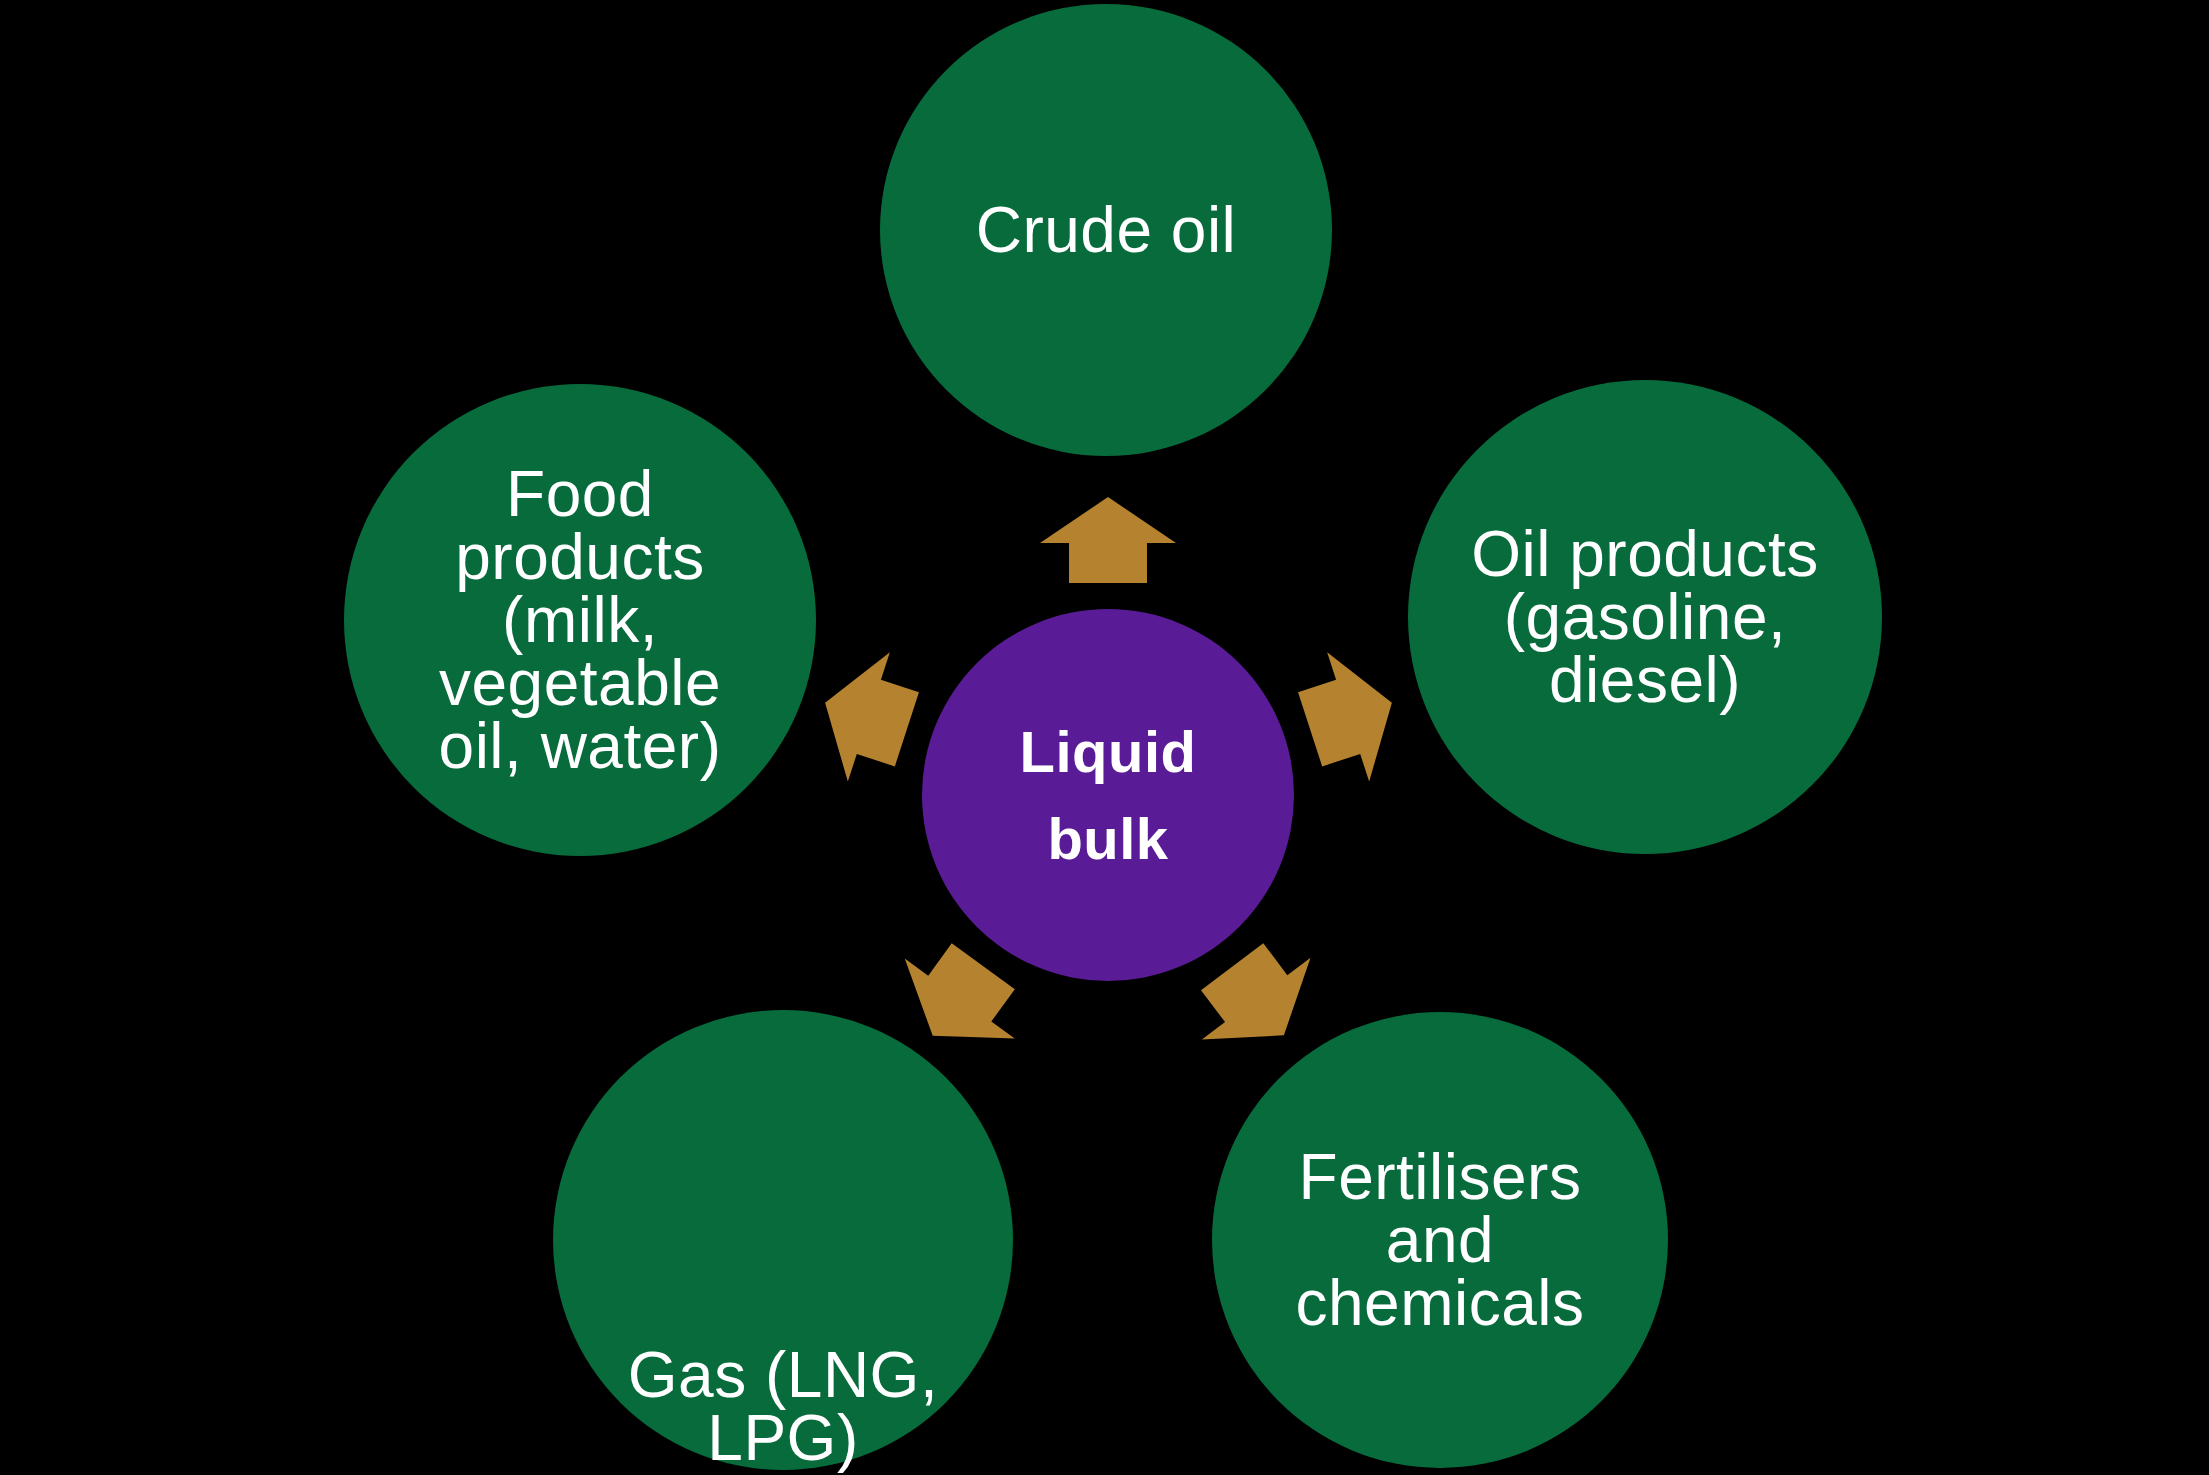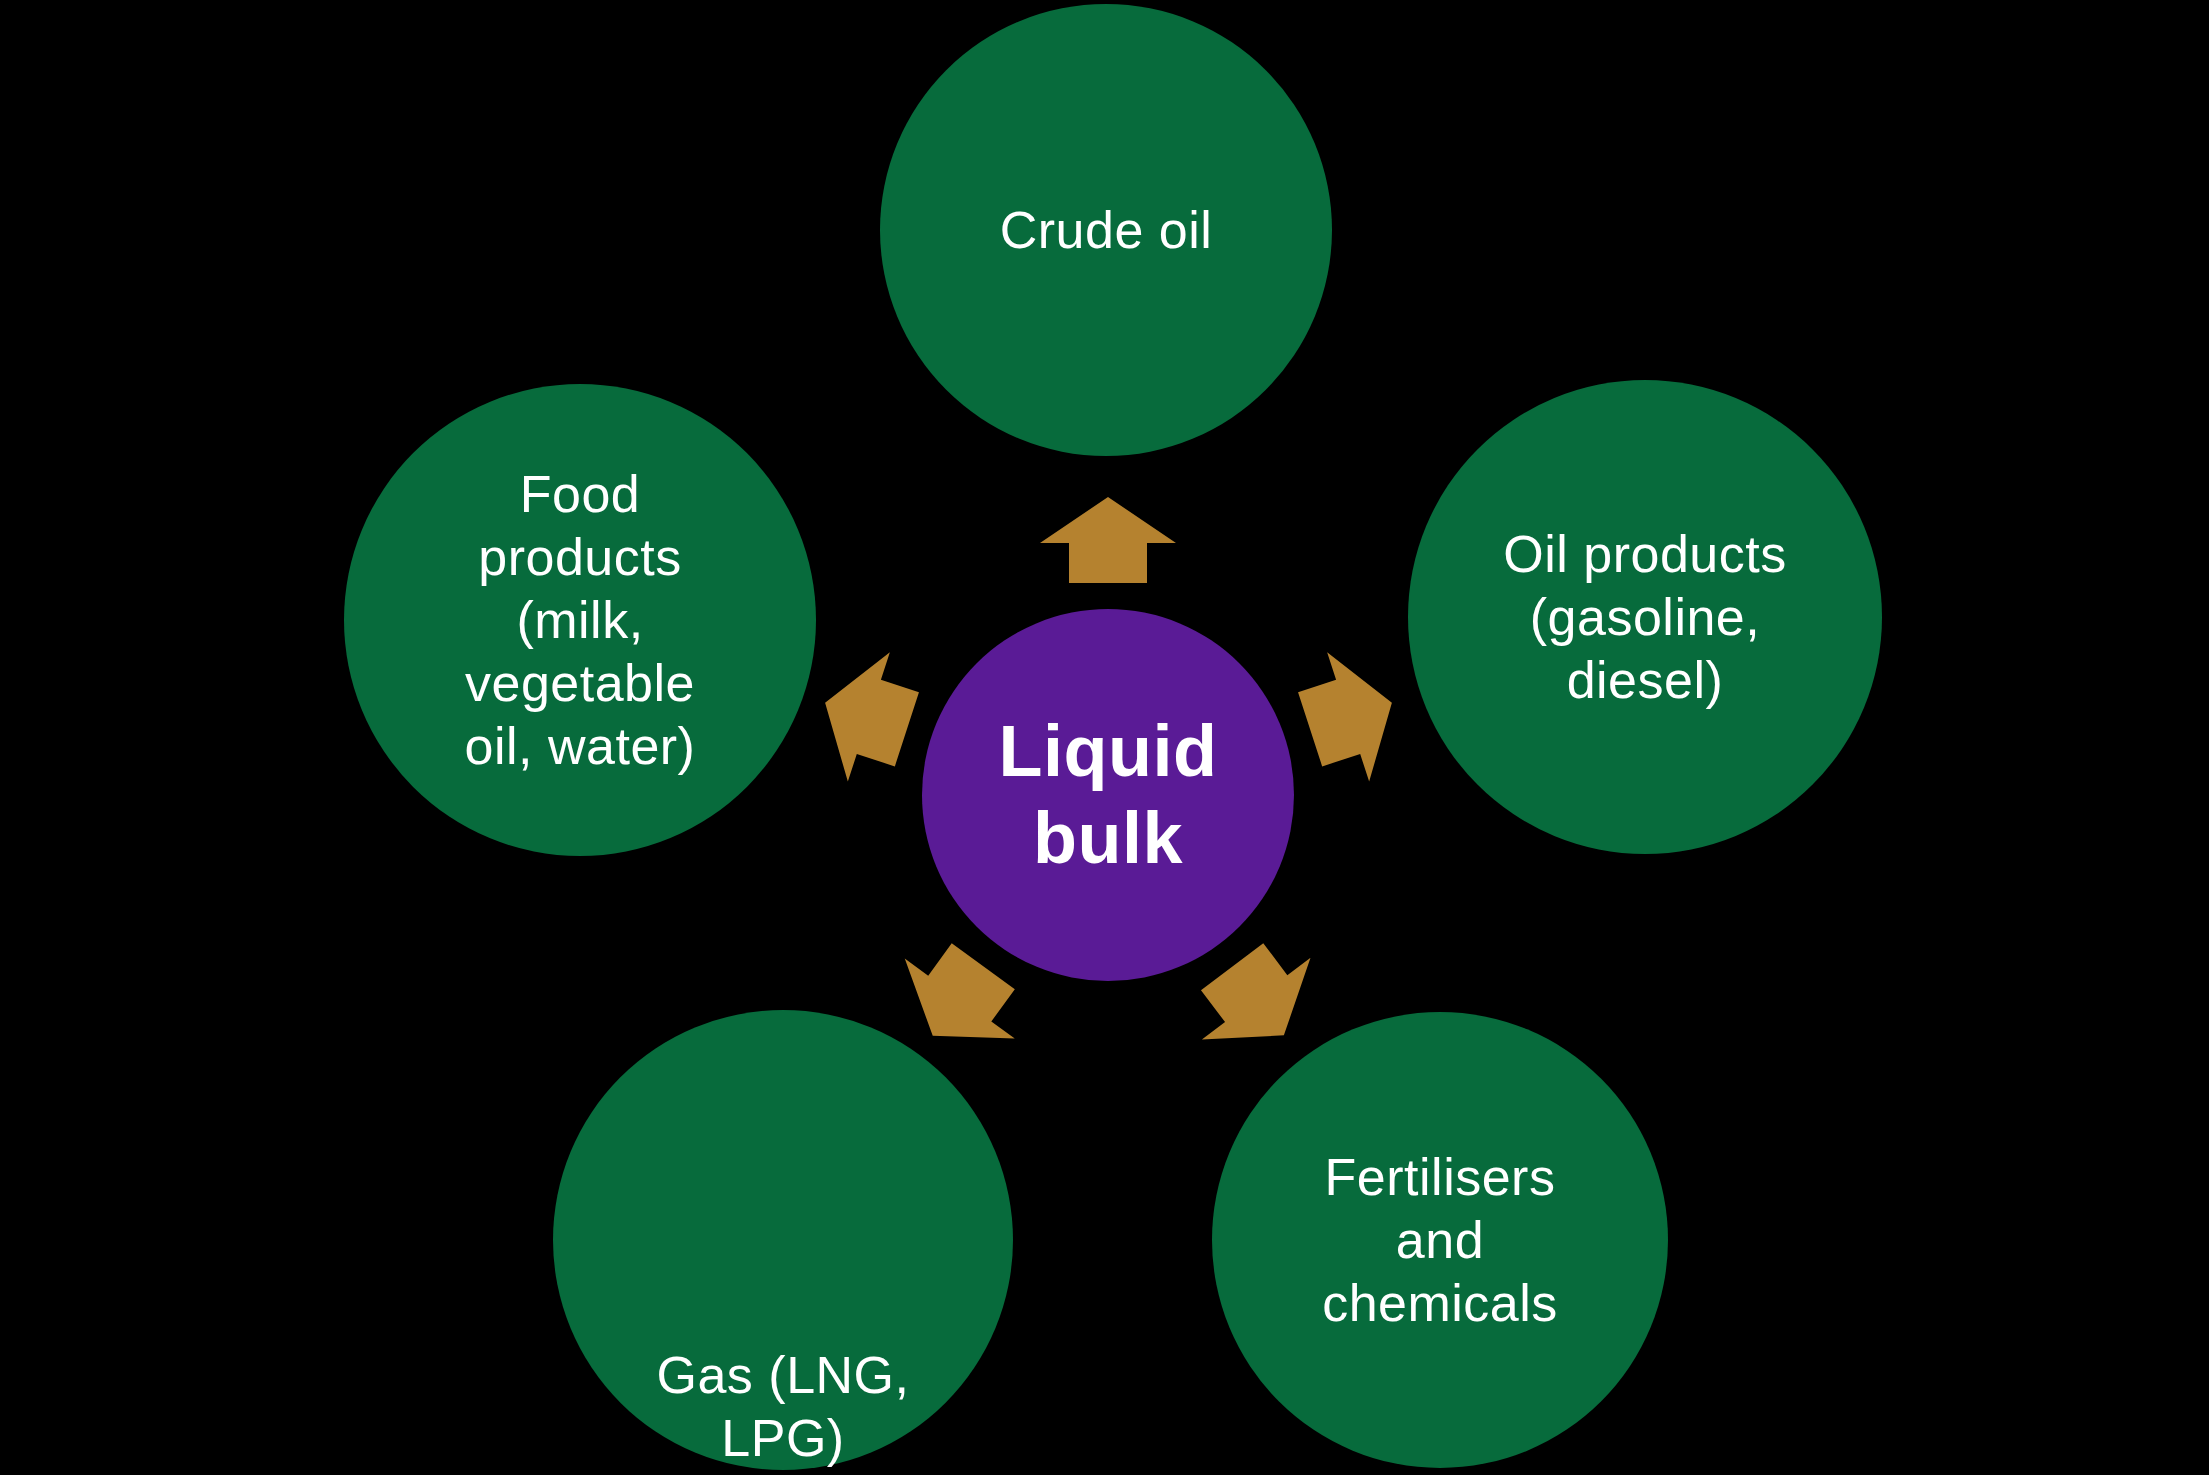--- a/index.html
+++ b/index.html
@@ -19,30 +19,30 @@
     position: absolute;
     border-radius: 50%;
     background: var(--node-green, #076B3C);
     display: flex;
     align-items: center;
     justify-content: center;
     text-align: center;
   }
   .node-label {
     color: var(--text-white, #fff);
-    font-size: 52px;
+    font-size: 64px;
     line-height: 63px;
     white-space: pre-line;
     letter-spacing: 0.5px;
   }
   #center-node {
     background: var(--center-purple, #5A1B96);
   }
   #center-node .node-label {
-    font-size: 72px;
+    font-size: 58px;
     line-height: 87px;
     font-weight: 700;
   }
   .arrow {
     position: absolute;
     width: 86px;
     height: 136px;
     overflow: visible;
   }
   .arrow polygon {

